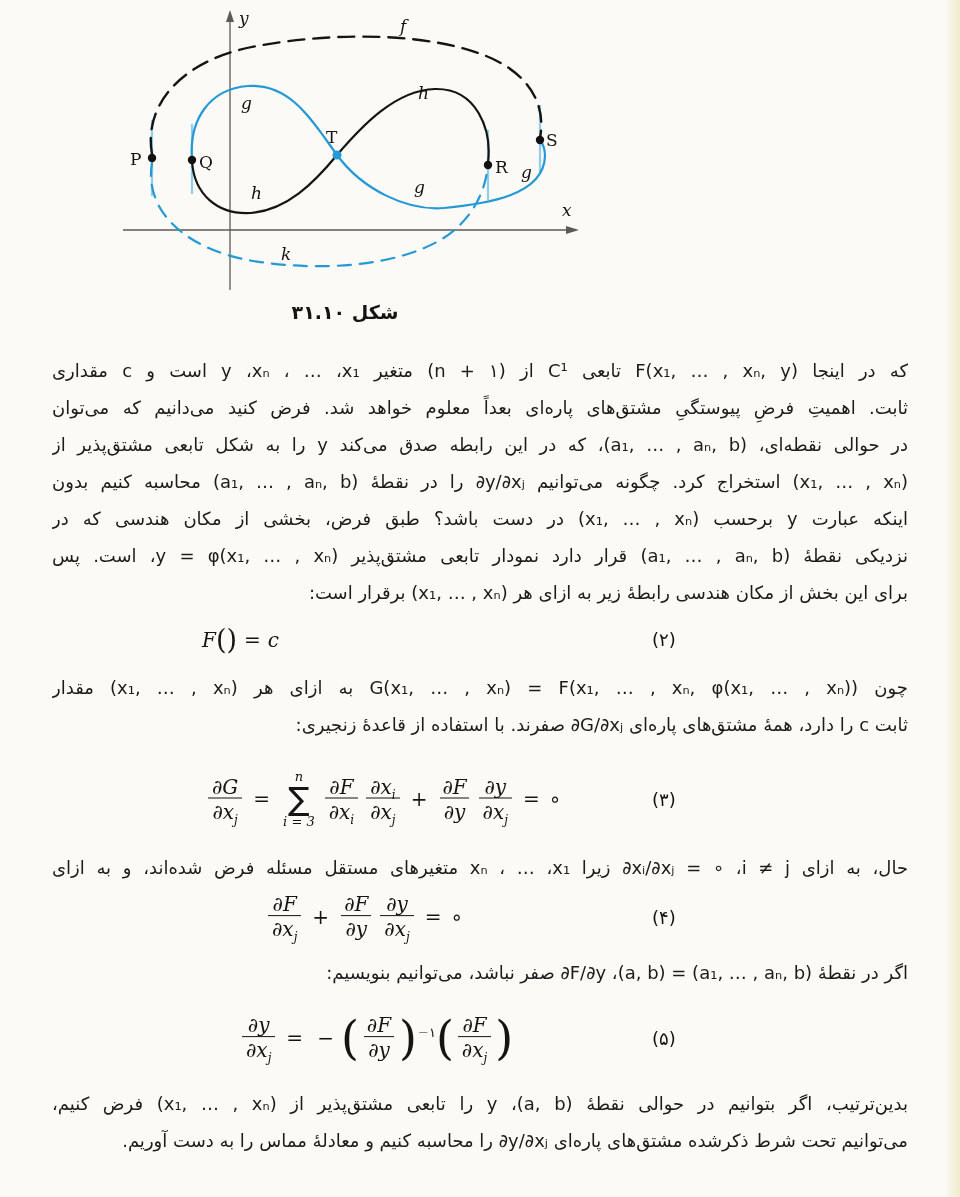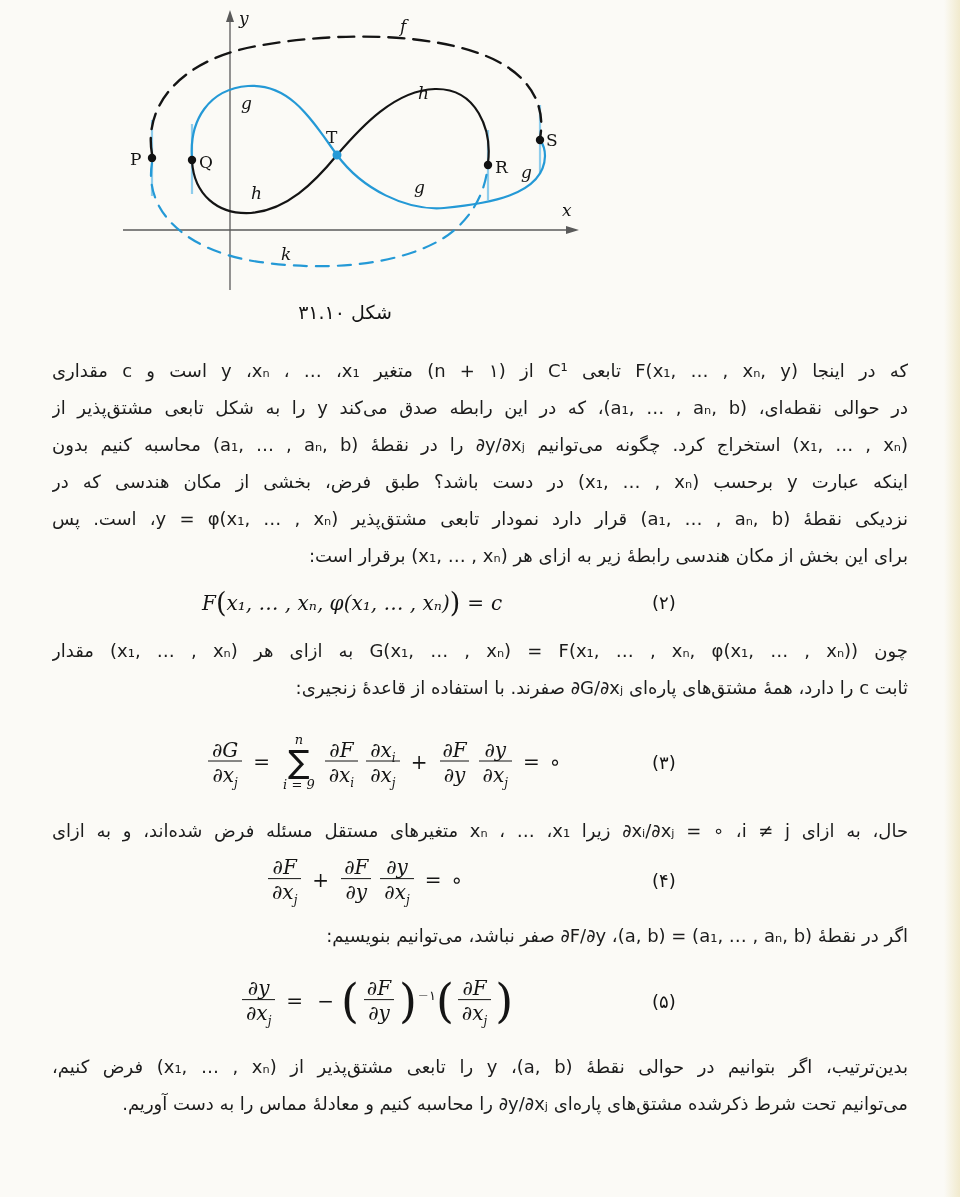--- a/index.html
+++ b/index.html
@@ -18,21 +18,21 @@
   .axfill{fill:#5a5a5a;}
   .tick{stroke:#8fcdec;stroke-width:2.2;}
   .cf{stroke:#141414;stroke-width:2.4;fill:none;stroke-dasharray:16 9;stroke-linecap:round;}
   .ck{stroke:#2499d6;stroke-width:2.2;fill:none;stroke-dasharray:13 9;stroke-linecap:round;}
   .cg{stroke:#2499d6;stroke-width:2.2;fill:none;}
   .ch{stroke:#141414;stroke-width:2.2;fill:none;}
   .dotb{fill:#111;}
   .dott{fill:#2499d6;}
   .fig-caption{
     position:absolute;left:85px;top:301px;width:520px;text-align:center;
-    font-family:"DejaVu Sans",sans-serif;font-size:19px;font-weight:normal;
+    font-family:"DejaVu Sans",sans-serif;font-size:19px;font-weight:bold;
     direction:rtl;color:#141414;
   }
   
   .textcol{
     position:absolute;left:52px;top:352px;width:856px;
     direction:rtl;font-family:"DejaVu Sans",sans-serif;font-size:18px;color:#1c1c1c;
   }
   .tline{height:37px;line-height:37px;text-align:justify;overflow:hidden;}
   .tline.j{text-align-last:justify;}
   .tline.r{text-align-last:right;}
@@ -111,32 +111,32 @@
       <text x="461" y="144">S</text>
     </svg>
   </div>
 
   <div class="fig-caption">شکل ۳۱.۱۰</div>
 
   <div class="textcol">
 
     <div>
       <div class="tline j">که در اینجا ⁦F(x₁, … , xₙ, y)⁩ تابعی ⁦C¹⁩ از ⁦(n + ۱)⁩ متغیر ⁦x₁⁩، … ، ⁦xₙ⁩، ⁦y⁩ است و ⁦c⁩ مقداری</div>
+      <div class="tline j">ثابت. اهمیتِ فرضِ پیوستگیِ مشتق‌های پاره‌ای بعداً معلوم خواهد شد. فرض کنید می‌دانیم که می‌توان</div>
       <div class="tline j">در حوالی نقطه‌ای، ⁦(a₁, … , aₙ, b)⁩، که در این رابطه صدق می‌کند ⁦y⁩ را به شکل تابعی مشتق‌پذیر از</div>
       <div class="tline j">⁦(x₁, … , xₙ)⁩ استخراج کرد. چگونه می‌توانیم ⁦∂y/∂xⱼ⁩ را در نقطهٔ ⁦(a₁, … , aₙ, b)⁩ محاسبه کنیم بدون</div>
       <div class="tline j">اینکه عبارت ⁦y⁩ برحسب ⁦(x₁, … , xₙ)⁩ در دست باشد؟ طبق فرض، بخشی از مکان هندسی که در</div>
       <div class="tline j">نزدیکی نقطهٔ ⁦(a₁, … , aₙ, b)⁩ قرار دارد نمودار تابعی مشتق‌پذیر ⁦y = φ(x₁, … , xₙ)⁩، است. پس</div>
       <div class="tline r">برای این بخش از مکان هندسی رابطهٔ زیر به ازای هر ⁦(x₁, … , xₙ)⁩ برقرار است:</div>
     </div>
 
     <div class="eq-row" id="eqr2">
       <div class="eq-content">
           <span class="mi">F</span>
           <span class="big">(</span>
-          <span class="mi">x₁, … , xₙ, φ(x₁, … , xₙ)</span>
           <span class="big">)</span>
           <span class="op">=</span>
           <span class="mi">c</span>
         </div>
       <span class="eq-num">(۲)</span>
     </div>
 
     <div class="mt8">
       <div class="tline j">چون ⁦G(x₁, … , xₙ) = F(x₁, … , xₙ, φ(x₁, … , xₙ))⁩ به ازای هر ⁦(x₁, … , xₙ)⁩ مقدار</div>
       <div class="tline r">ثابت ⁦c⁩ را دارد، همهٔ مشتق‌های پاره‌ای ⁦∂G/∂xⱼ⁩ صفرند. با استفاده از قاعدهٔ زنجیری:</div>
@@ -145,21 +145,21 @@
     <div class="eq-row" id="eqr3">
       <div class="eq-content">
           <span class="frac">
             <span class="fn">∂G</span>
             <span class="fd">∂x<sub>j</sub></span>
           </span>
           <span class="op">=</span>
           <span class="sum">
             <span class="sl">n</span>
             <span class="sg">∑</span>
-            <span class="sl">i = 9</span>
+            <span class="sl">i = 3</span>
           </span>
           <span class="frac">
             <span class="fn">∂F</span>
             <span class="fd">∂x<sub>i</sub></span>
           </span>
           <span class="frac">
             <span class="fn">∂x<sub>i</sub></span>
             <span class="fd">∂x<sub>j</sub></span>
           </span>
           <span class="op">+</span>

